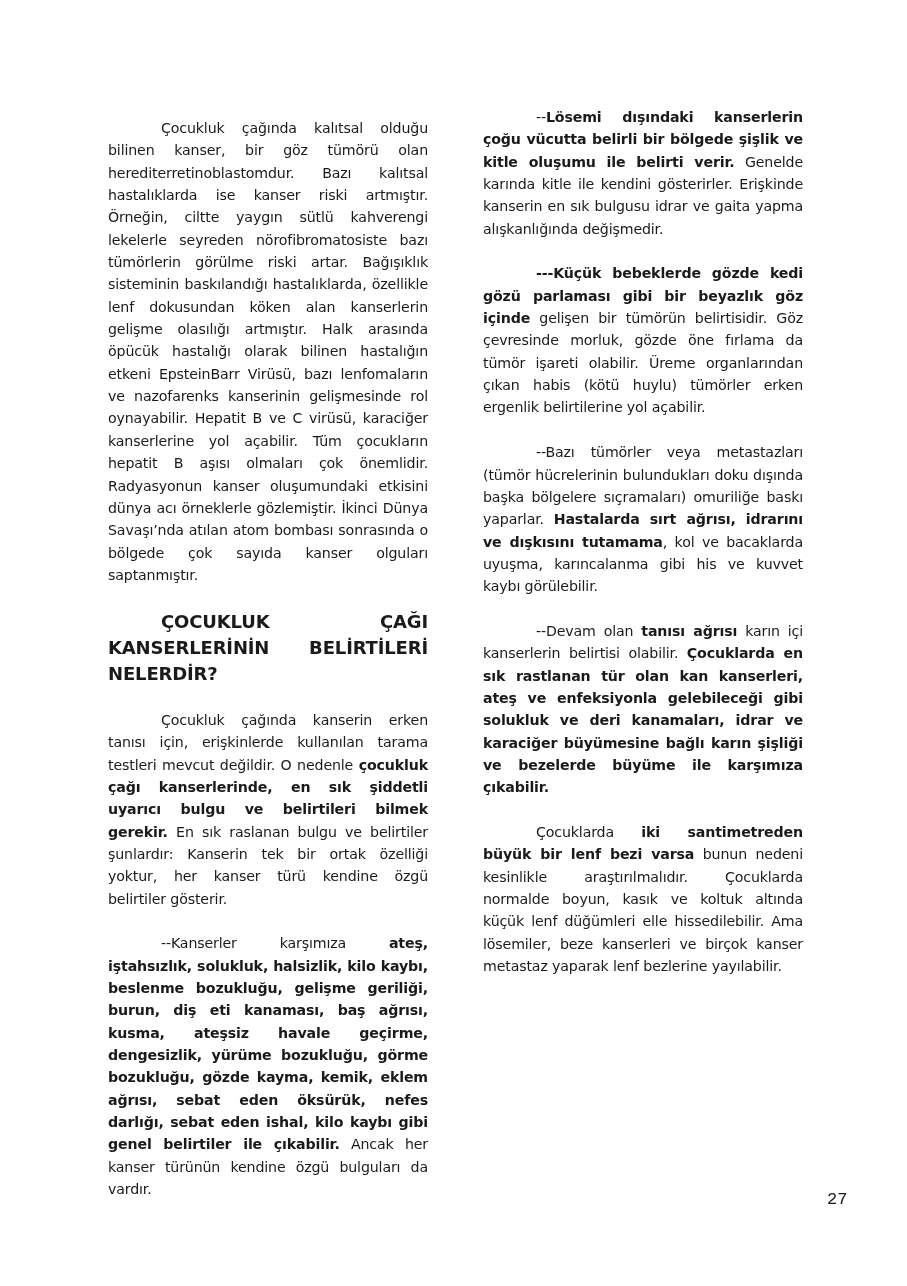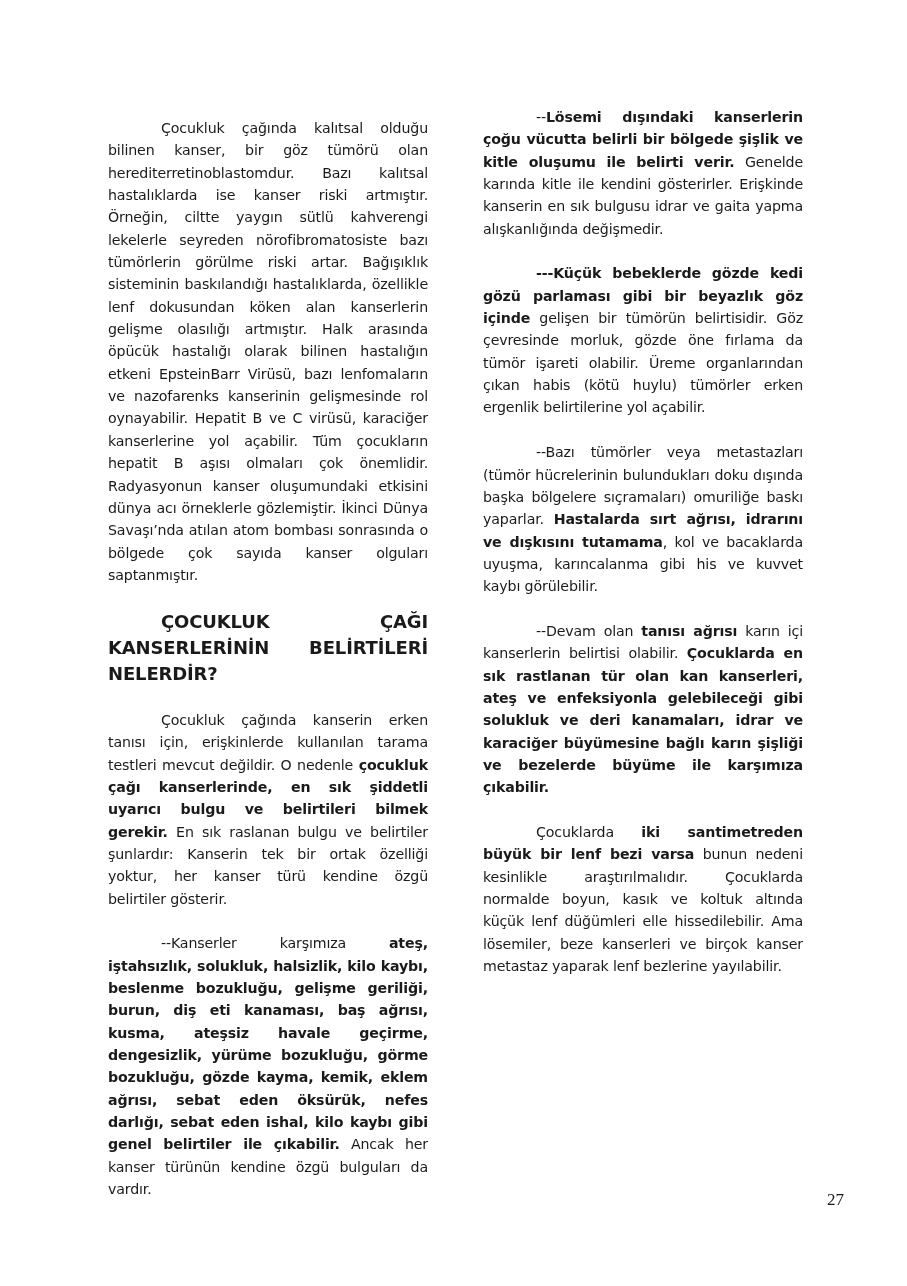--- a/index.html
+++ b/index.html
@@ -38,21 +38,21 @@
       font-weight: bold;
       margin: 0 0 22.35px 0;
       text-indent: 53px;
       text-align: justify;
     }
     .page-number {
       position: absolute;
       left: 827px;
       top: 1190px;
       font-size: 17px;
-      font-family: Liberation Serif, serif;
+      font-family: Liberation Mono, monospace;
       color: #1a1a1a;
     }
   </style>
 </head>
 <body>
 
 <div class="col col-left">
   <p class="last-just">
     <span>Çocukluk çağında kalıtsal olduğu bilinen kanser, bir göz tümörü olan herediterretinoblastomdur. Bazı kalıtsal hastalıklarda ise kanser riski artmıştır. Örneğin, ciltte yaygın sütlü kahverengi lekelerle seyreden nörofibromatosiste bazı tümörlerin görülme riski artar. Bağışıklık sisteminin baskılandığı hastalıklarda, özellikle lenf dokusundan köken alan kanserlerin gelişme olasılığı artmıştır. Halk arasında öpücük hastalığı olarak bilinen hastalığın etkeni EpsteinBarr Virüsü, bazı lenfomaların ve nazofarenks kanserinin gelişmesinde rol oynayabilir. Hepatit B ve C virüsü, karaciğer kanserlerine yol açabilir. Tüm çocukların hepatit B aşısı olmaları çok önemlidir. Radyasyonun kanser oluşumundaki etkisini dünya acı örneklerle gözlemiştir. İkinci Dünya Savaşı’nda atılan atom bombası sonrasında o bölgede çok sayıda kanser olguları saptanmıştır.</span>
   </p>

